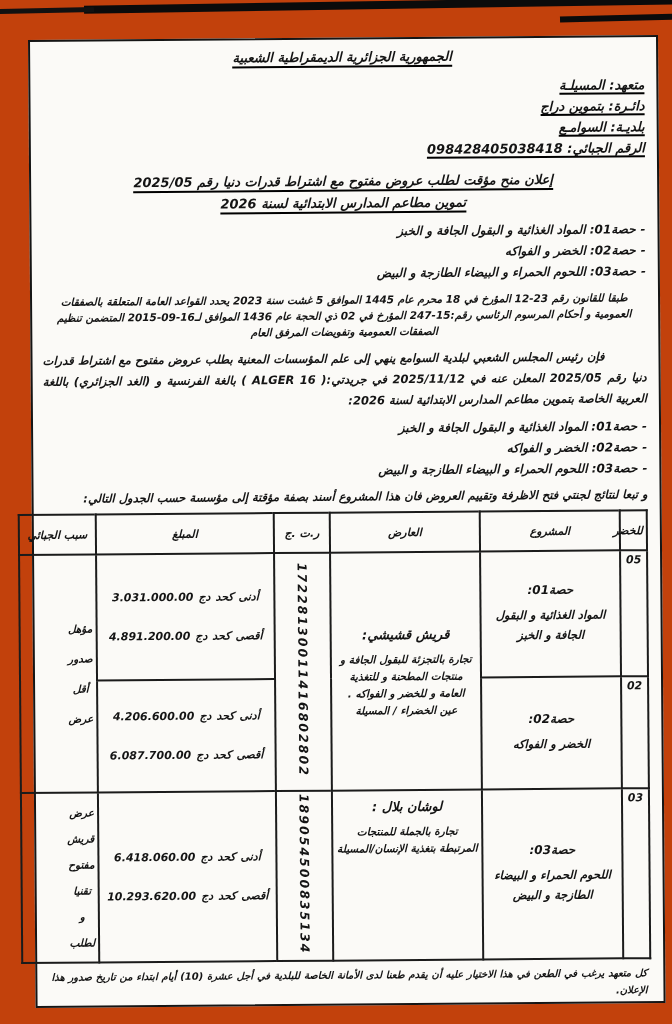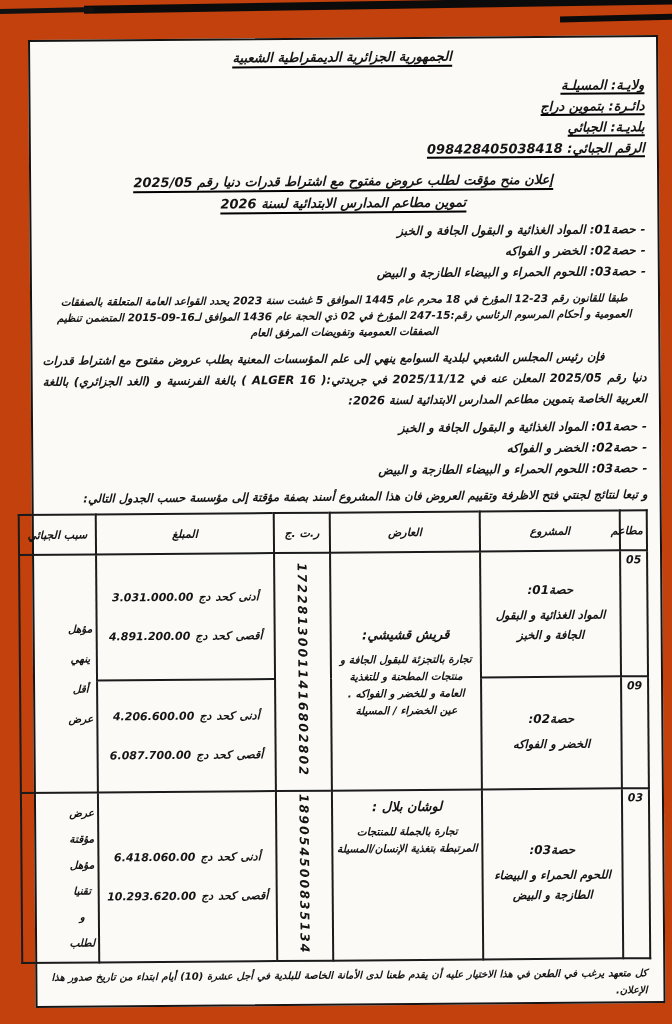--- a/index.html
+++ b/index.html
@@ -71,23 +71,23 @@
   <div class="scan-bar-2"></div>
   <div class="scan-bar-3"></div>
 
   <div class="sheet">
 
     <div class="republic">
       <span>الجمهورية الجزائرية الديمقراطية الشعبية</span>
     </div>
 
     <div class="admin">
-      <div><span>ولايـة: المسيلـة</span></div>
+      <div><span>متعهد: المسيلـة</span></div>
       <div><span>دائـرة: بتموين دراج</span></div>
-      <div><span>بلديـة: الجبائي</span></div>
+      <div><span>بلديـة: السوامـع</span></div>
       <div><span>الرقم الجبائي: 098428405038418</span></div>
     </div>
 
     <div class="main-title">
       <div><span class="u">إعلان منح مؤقت لطلب عروض مفتوح مع اشتراط قدرات دنيا رقم 2025/05</span></div>
       <div><span class="u">تموين مطاعم المدارس الابتدائية لسنة 2026</span></div>
     </div>
 
     <div class="lots">
       <div class="lot"><span class="dash">-</span><span>حصة01: المواد الغذائية و البقول الجافة و الخبز</span></div>
@@ -111,21 +111,21 @@
       <colgroup>
         <col class="c-num">
           <col class="c-proj">
           <col class="c-bidder">
         <col class="c-nif">
           <col class="c-amount">
           <col class="c-reason">
       </colgroup>
       <tbody>
           <tr>
-        <th>مطاعم</th>
+        <th>للخضر</th>
         <th>المشروع</th>
         <th>العارض</th>
         <th>ر.ت .ج</th>
         <th>المبلغ</th>
         <th>سبب الجبائي</th>
       </tr>
 
       <tr class="row-1">
         <td class="cell-num">05</td>
         <td class="cell-proj">
@@ -149,28 +149,28 @@
           </div>
           <div class="amt-line">
             <span>4.891.200.00</span>
             <span>دج</span>
             <span>كحد</span>
             <span>أقصى</span>
           </div>
         </td>
         <td class="cell-reason" rowspan="2">
           <div class="reason-word">مؤهل</div>
-          <div class="reason-word">ينهي</div>
+          <div class="reason-word">صدور</div>
           <div class="reason-word">أقل</div>
           <div class="reason-word">عرض</div>
         </td>
       </tr>
 
       <tr class="row-2">
-        <td class="cell-num">09</td>
+        <td class="cell-num">02</td>
         <td class="cell-proj">
           <div class="lot-title">حصة02:</div>
           <div class="lot-desc">الخضر و الفواكه</div>
         </td>
         <td class="cell-amount">
           <div class="amt-line">
             <span>4.206.600.00</span>
             <span>دج</span>
             <span>كحد</span>
             <span>أدنى</span>
@@ -205,22 +205,22 @@
             <span>أدنى</span>
           </div>
           <div class="amt-line">
             <span>10.293.620.00</span>
             <span>دج</span>
             <span>كحد</span>
             <span>أقصى</span>
           </div>
         </td>
         <td class="cell-reason">
-          <div class="reason-word">عرض مؤقتة</div>
-          <div class="reason-word">مؤهل تقنيا</div>
+          <div class="reason-word">عرض قريش</div>
+          <div class="reason-word">مفتوح تقنيا</div>
           <div class="reason-word">و لطلب</div>
         </td>
       </tr>
     </tbody>
       </table>
 
     <div class="appeal">كل متعهد يرغب في الطعن في هذا الاختيار عليه أن يقدم طعنا لدى الأمانة الخاصة للبلدية في أجل عشرة (10) أيام ابتداء من تاريخ صدور هذا الإعلان.</div>
 
   </div>
 </div>

